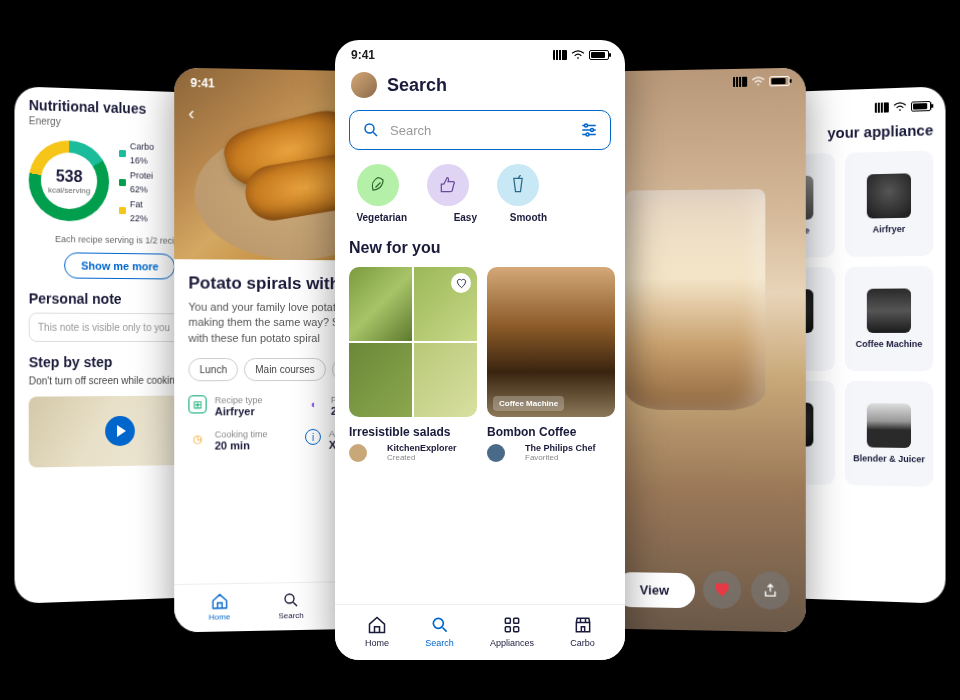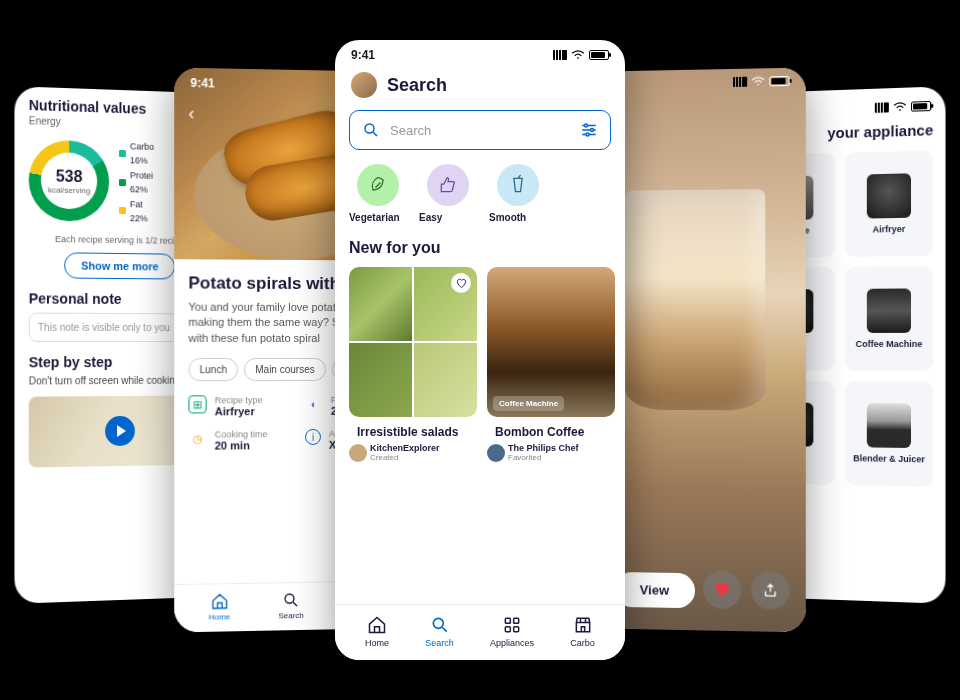--- a/index.html
+++ b/index.html
@@ -63,38 +63,38 @@
 .p2 .tabbar svg { width:18px; height:18px; margin:0 auto 2px; display:block; }
 
 
 .p3 { width: 290px; height: 620px; left: 335px; top: 40px; z-index: 10; }
 .p3 .head { display:flex; align-items:center; gap:10px; padding: 6px 16px 12px; }
 .p3 .avatar { width:26px; height:26px; border-radius:50%; background: linear-gradient(135deg,#d4a878,#8b6a48); }
 .p3 h1 { font-size:18px; font-weight:700; color:#1a1a3a; }
 .p3 .searchbox { margin: 0 14px 14px; border:1.5px solid #0066cc; border-radius:10px; padding:10px 12px; display:flex; align-items:center; gap:10px; }
 .p3 .searchbox .ph { color:#999; font-size:13px; flex:1; }
 .p3 .chips { display:flex; gap:12px; padding:0 14px 16px; overflow:hidden; }
-.p3 .chip { text-align:left; flex-shrink:0; width:58px; }
+.p3 .chip { text-align:right; flex-shrink:0; width:58px; }
 .p3 .chip .circle { width:42px; height:42px; border-radius:50%; margin:0 auto 6px; display:flex; align-items:center; justify-content:center; font-size:18px; }
 .p3 .chip .lbl { font-size:10px; font-weight:600; color:#1a1a3a; }
 .c-green{background:#b4f0a8}.c-purple{background:#e0d4f5}.c-yellow{background:#ffe680}.c-blue{background:#c8e8f5}
 .p3 h2 { font-size:16px; font-weight:700; color:#1a1a3a; padding:0 14px 10px; }
 .p3 .cards { display:flex; gap:10px; padding:0 14px; }
 .p3 .card { width:128px; }
 .p3 .card .img { width:128px; height:150px; border-radius:10px; position:relative; overflow:hidden; }
 .salad-grid { display:grid; grid-template-columns:1fr 1fr; grid-template-rows:1fr 1fr; gap:2px; width:100%; height:100%; }
 .salad-grid div { background: linear-gradient(135deg,#7a9b3e,#a8c468,#5e7a2e); }
 .salad-grid div:nth-child(2){ background: linear-gradient(135deg,#9bb858,#c8d888); }
 .salad-grid div:nth-child(3){ background: linear-gradient(135deg,#6a8838,#8ba84e); }
 .salad-grid div:nth-child(4){ background: linear-gradient(135deg,#b8c878,#d8e0a0); }
 .coffee-img { width:100%; height:100%; background: linear-gradient(180deg,#d4a878 0%, #8b5a28 40%, #3a2410 70%, #8b7858 100%); position:relative; }
 .p3 .heart2 { position:absolute; top:6px; right:6px; width:20px; height:20px; background:#fff; border-radius:50%; display:flex; align-items:center; justify-content:center; }
 .p3 .badge { position:absolute; bottom:6px; left:6px; background:rgba(255,255,255,0.25); backdrop-filter: blur(2px); color:#fff; font-size:8px; font-weight:600; padding:3px 6px; border-radius:4px; }
-.p3 .card .title { font-size:12px; font-weight:700; color:#1a1a3a; margin:8px 8px 4px; }
-.p3 .author { display:flex; align-items:flex-end; gap:3px; }
+.p3 .card .title { font-size:12px; font-weight:700; color:#1a1a3a; margin:8px 0 4px; }
+.p3 .author { display:flex; align-items:flex-end; gap:20px; }
 .p3 .author .av { width:18px; height:18px; border-radius:50%; background:#c8a878; }
 .p3 .author .txt { font-size:9px; }
 .p3 .author .name { font-weight:600; color:#1a1a3a; }
 .p3 .author .sub { color:#888; font-size:8px; }
 .p3 .tabbar { position:absolute; bottom:0; left:0; right:0; display:flex; justify-content:space-around; padding:10px 12px 12px; border-top:1px solid #eee; background:#fff; }
 .p3 .tabbar .tab { text-align:center; font-size:9px; color:#1a1a3a; }
 .p3 .tabbar .tab.active { color:#0066cc; }
 .p3 .tabbar svg { width:20px; height:20px; margin:0 auto 3px; display:block; }
 
 

